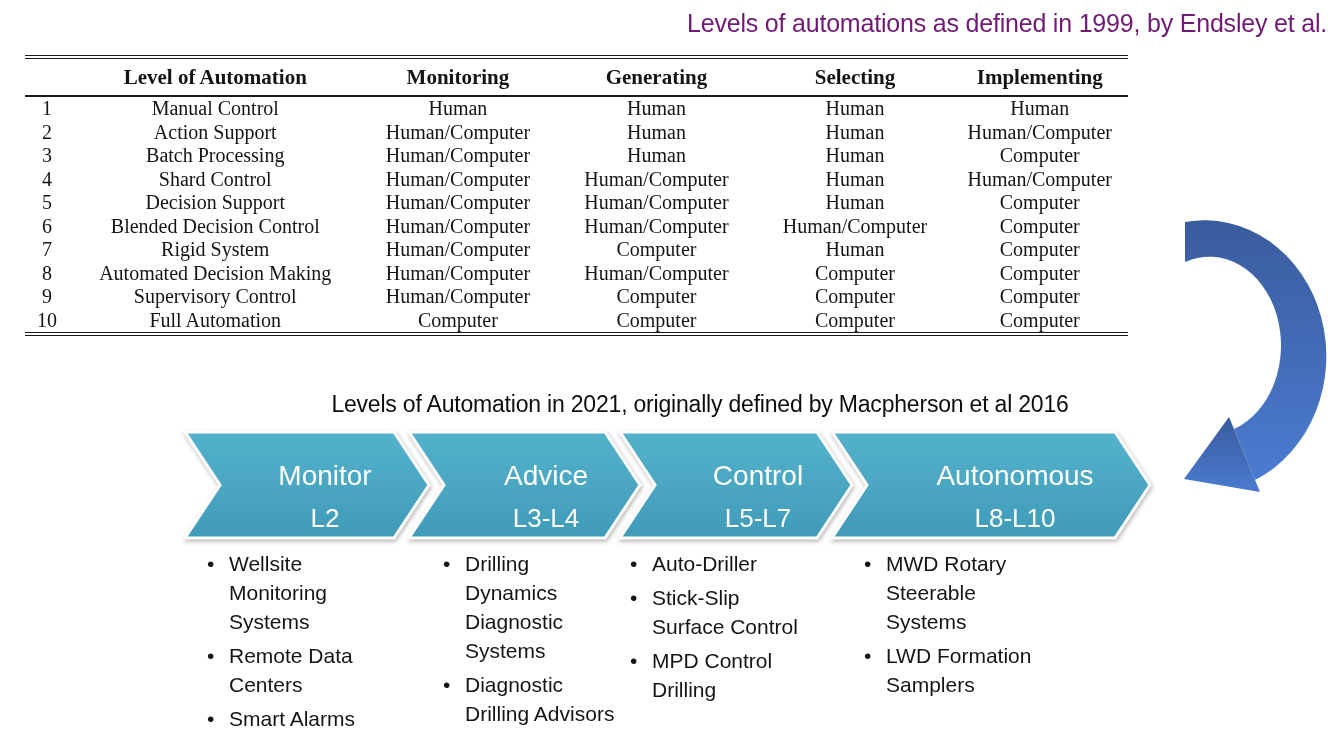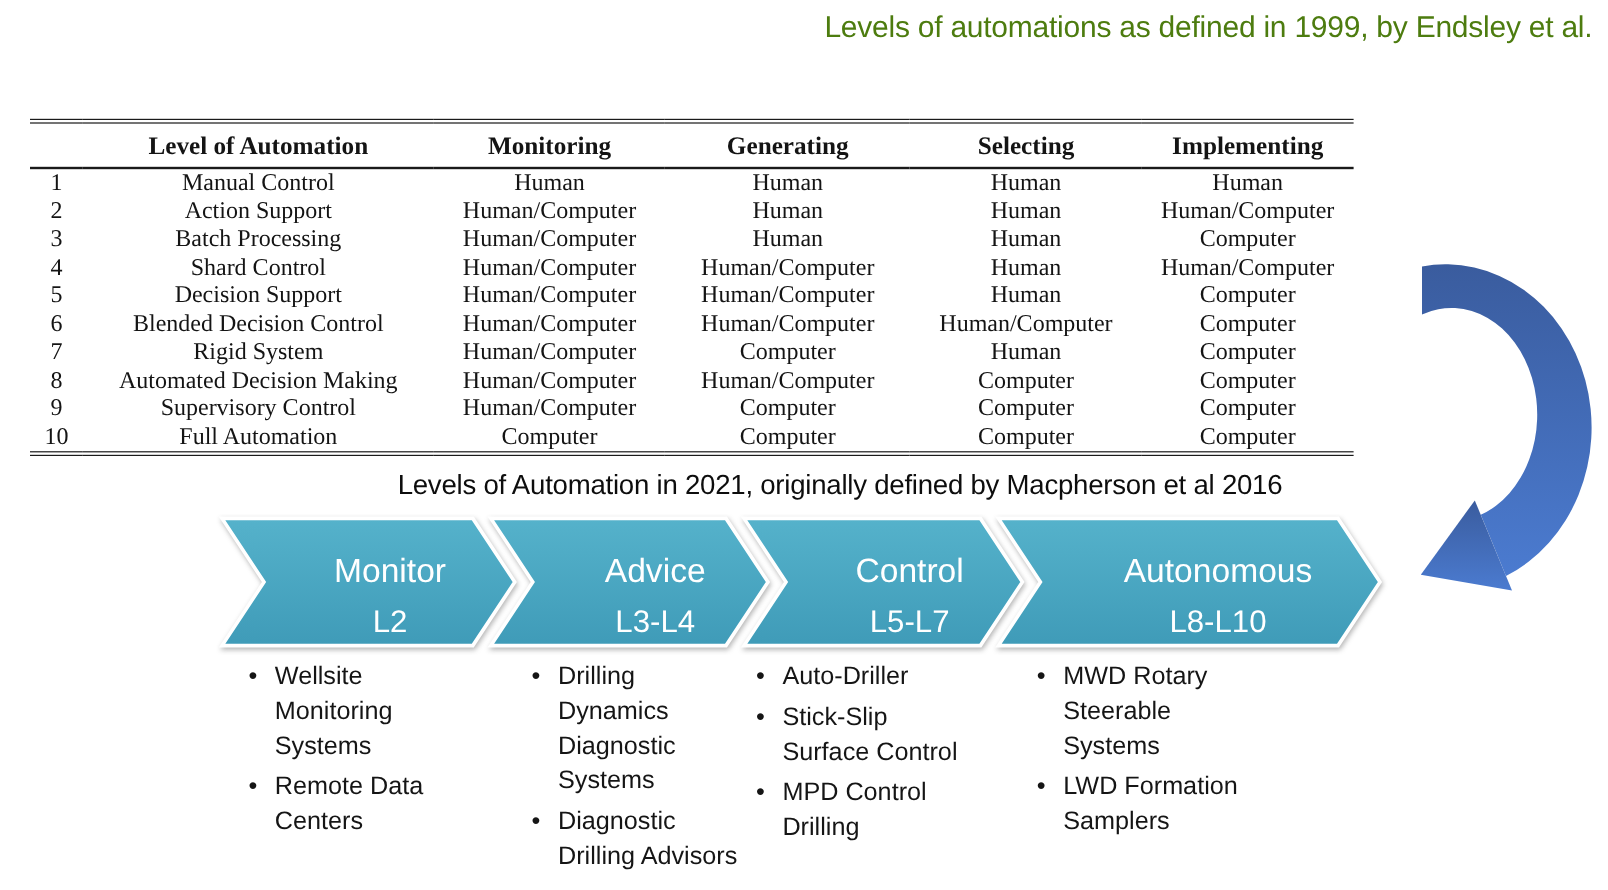--- a/index.html
+++ b/index.html
@@ -3,32 +3,32 @@
 <meta charset="utf-8">
 <style>
   html,body{margin:0;padding:0;}
   body{
     width:1340px;height:742px;position:relative;background:#ffffff;overflow:hidden;
     font-family:"Liberation Sans",sans-serif;color:#111;
   }
   
   .title-1999{
     position:absolute;top:9px;right:13px;font-size:25px;letter-spacing:-0.2px;
-    white-space:nowrap;color:#4d7c0f;
+    white-space:nowrap;color:#701a75;
   }
   .title-2021{
     position:absolute;top:391px;left:205px;width:990px;text-align:center;
     font-size:23px;letter-spacing:-0.2px;white-space:nowrap;color:#0d0d0d;
   }
   
   .table-wrap{position:absolute;left:25px;top:55px;width:1103px;}
   table.loa{
     width:100%;border-collapse:collapse;table-layout:fixed;
     font-family:"Liberation Serif",serif;color:#141414;
-    border-top:4px double #1a1a1a;border-bottom:4px double #1a1a1a;margin-top:44px;
+    border-top:4px double #1a1a1a;border-bottom:4px double #1a1a1a;
   }
   table.loa th{
     font-weight:bold;font-size:21px;text-align:center;
     padding:6px 2px 5px 2px;border-bottom:2px solid #1a1a1a;white-space:nowrap;
   }
   table.loa td{
     font-size:20px;text-align:center;line-height:23.5px;height:23.5px;
     padding:0 2px;white-space:nowrap;overflow:hidden;
   }
   
@@ -201,20 +201,21 @@
     <text class="chev-levels" x="835" y="99">L8-L10</text>
   </g>
 </svg>
 
 <ul class="stage-list" id="list-0">
     <li>Wellsite
 Monitoring
 Systems</li>
     <li>Remote Data
 Centers</li>
+    <li>Smart Alarms</li>
   </ul>
 <ul class="stage-list" id="list-1">
     <li>Drilling
 Dynamics
 Diagnostic
 Systems</li>
     <li>Diagnostic
 Drilling Advisors</li>
   </ul>
 <ul class="stage-list" id="list-2">

